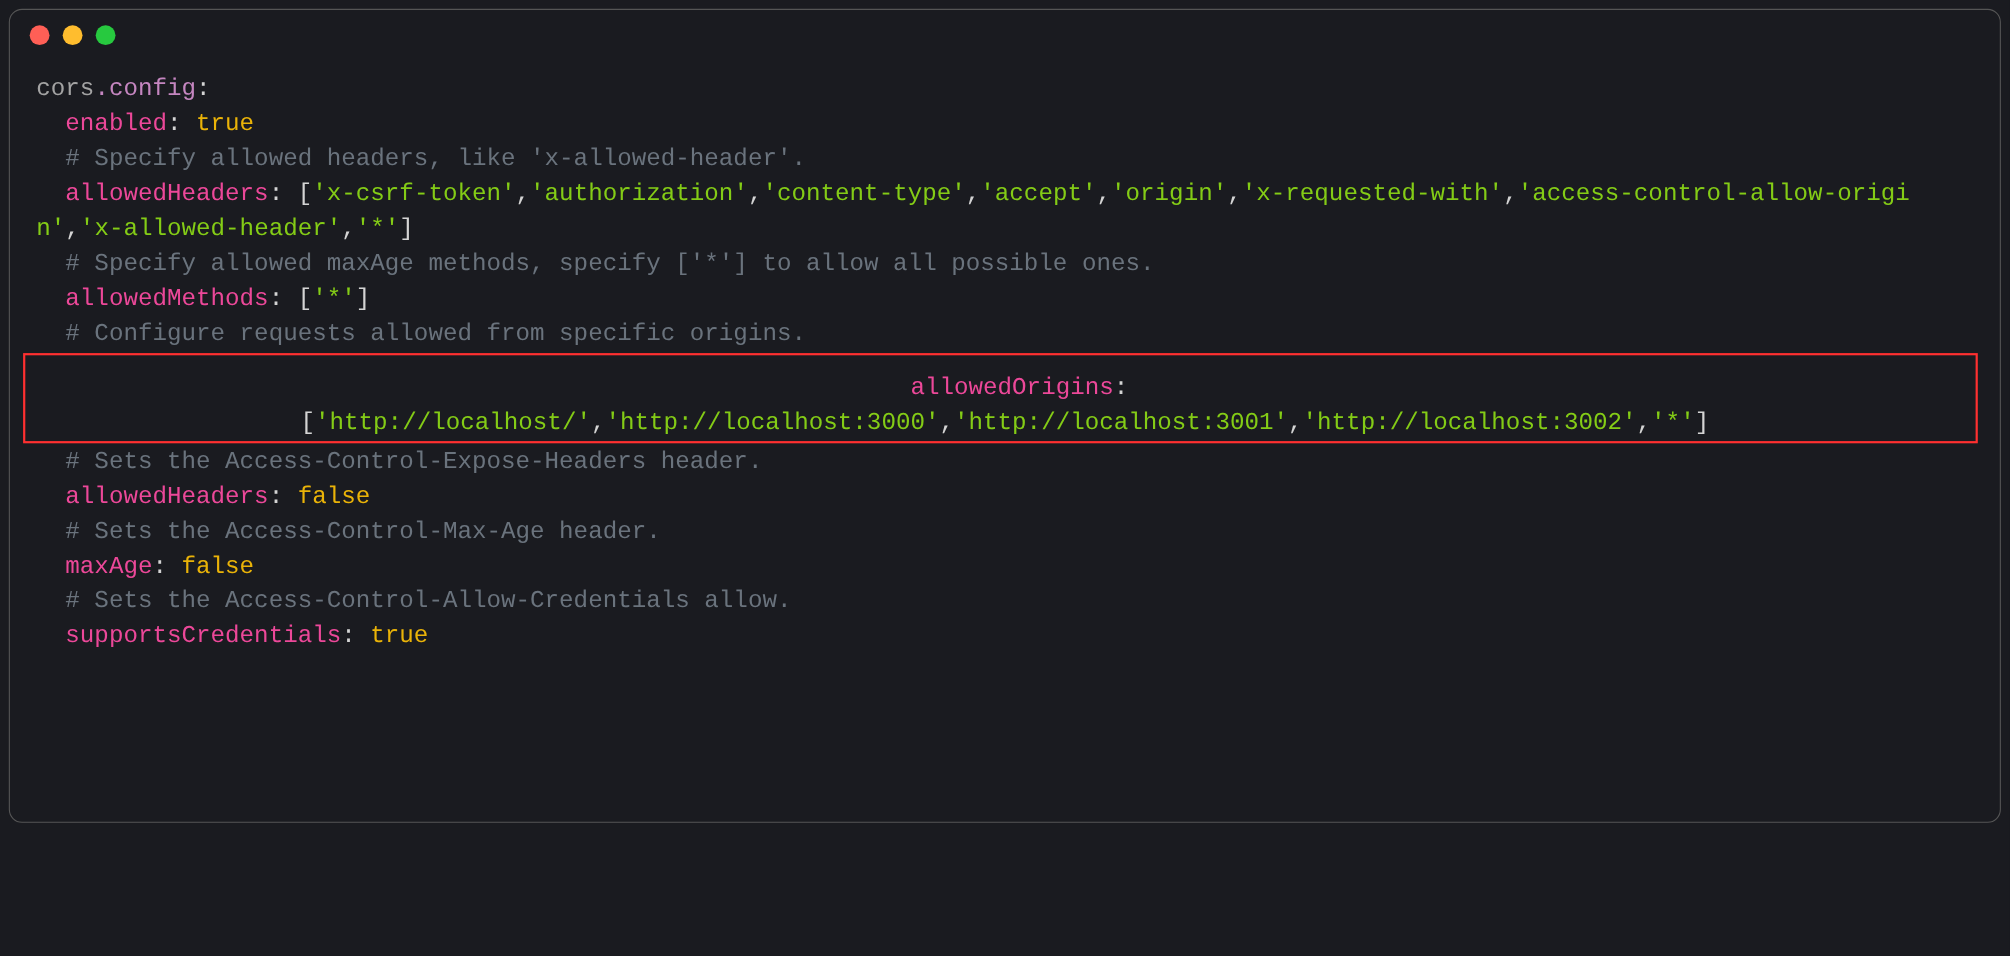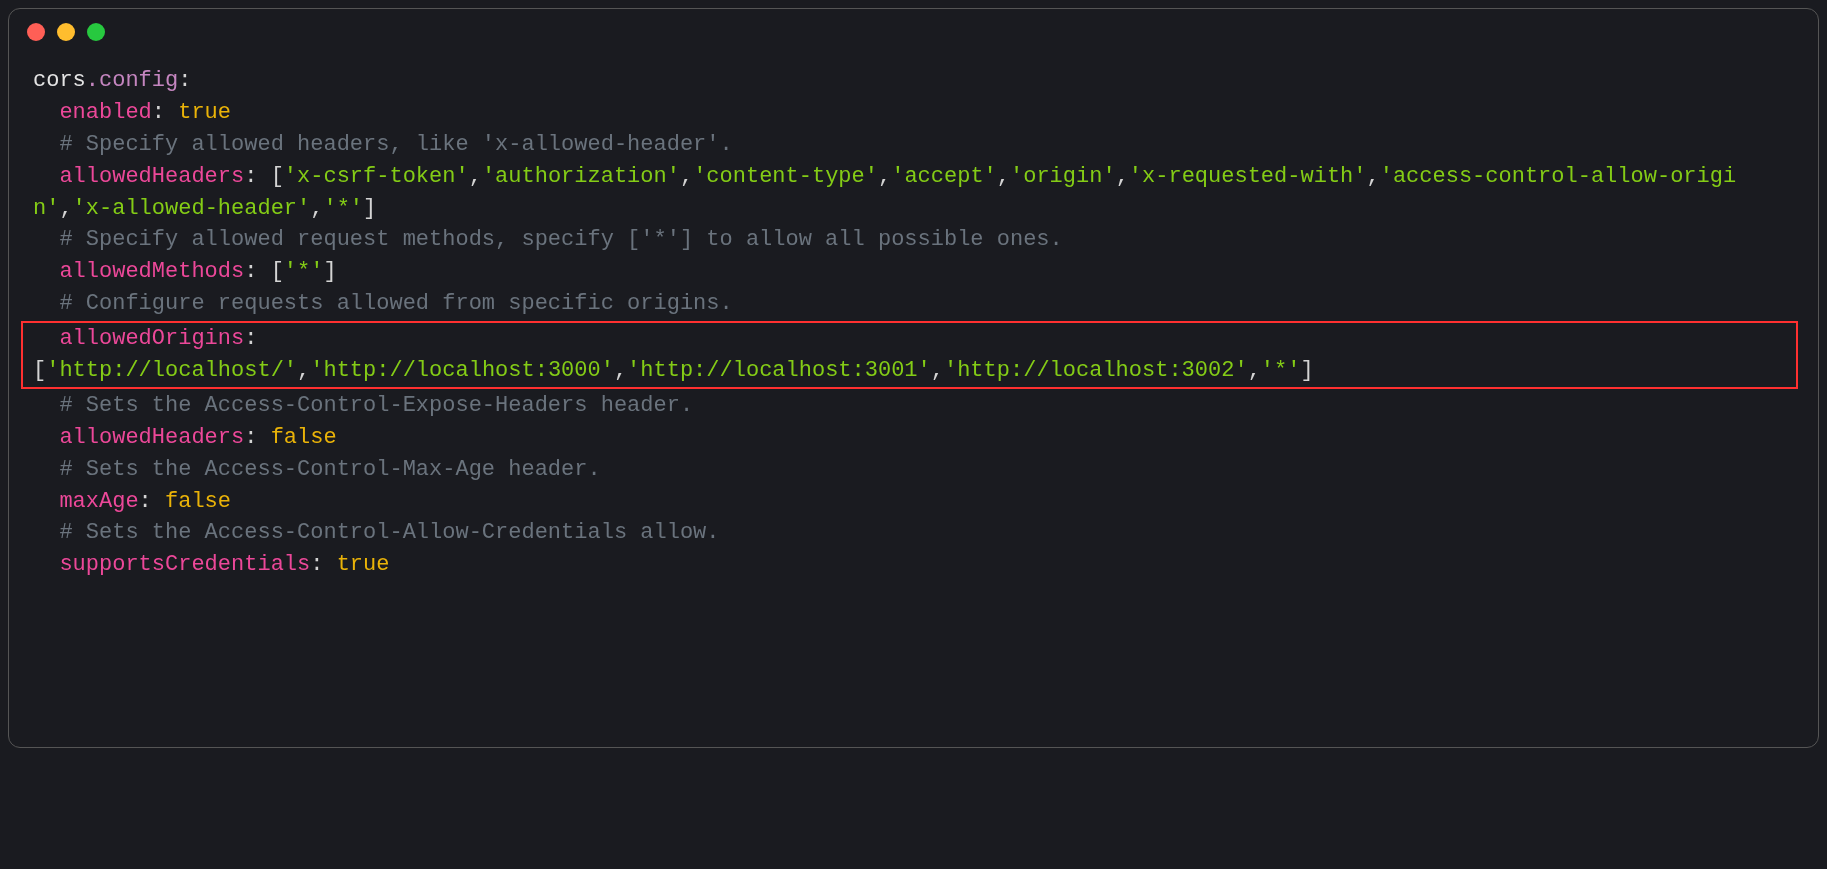--- a/index.html
+++ b/index.html
@@ -36,51 +36,52 @@
     .dot-red { background: #ff5f56; }
     .dot-yellow { background: #ffbd2e; }
     .dot-green { background: #27c93f; }
 
     .code {
       padding: 18px 24px 40px 24px;
       white-space: pre-wrap;
       word-break: break-all;
     }
 
-    .ident { color: #e5e5e5; }
+    .ident { color: #a3a3a3; }
     .prop { color: #ec4899; }
     .attr { color: #c586c0; margin-top: 44px; }
     .str { color: #84cc16; }
     .bool { color: #eab308; }
     .comment { color: #6a737d; }
     .punct { color: #d4d4d4; }
     .bracket { color: #d4d4d4; }
 
     .highlight-box {
       border: 2px solid #ff3030;
       margin: 1px -4px 1px -12px;
-      padding: 0px 2px 0px 10px;
+      padding: 14px 2px 0px 10px;
+      text-align: center;
     }
     .indent { display: inline-block; width: 2ch; }
   </style>
 </head>
 <body>
 
 <div class="window">
   <div class="titlebar">
     <div class="dot dot-red"></div>
     <div class="dot dot-yellow"></div>
     <div class="dot dot-green"></div>
   </div>
 
   <div class="code"><span class="ident">cors</span><span class="attr">.config</span><span class="punct">:</span>
 <span class="indent"></span><span class="prop">enabled</span><span class="punct">: </span><span class="bool">true</span>
 <span class="indent"></span><span class="comment"># Specify allowed headers, like 'x-allowed-header'.</span>
 <span class="indent"></span><span class="prop">allowedHeaders</span><span class="punct">: </span><span class="bracket">[</span><span id="ah-list"><span class="str">'x-csrf-token'</span><span class="punct">,</span><span class="str">'authorization'</span><span class="punct">,</span><span class="str">'content-type'</span><span class="punct">,</span><span class="str">'accept'</span><span class="punct">,</span><span class="str">'origin'</span><span class="punct">,</span><span class="str">'x-requested-with'</span><span class="punct">,</span><span class="str">'access-control-allow-origin'</span><span class="punct">,</span><span class="str">'x-allowed-header'</span><span class="punct">,</span><span class="str">'*'</span></span><span class="bracket">]</span>
-<span class="indent"></span><span class="comment"># Specify allowed request methods, specify ['*'] to allow all possible ones.</span>
+<span class="indent"></span><span class="comment"># Specify allowed maxAge methods, specify ['*'] to allow all possible ones.</span>
 <span class="indent"></span><span class="prop">allowedMethods</span><span class="punct">: </span><span class="bracket">[</span><span id="am-list"><span class="str">'*'</span></span><span class="bracket">]</span>
 <span class="indent"></span><span class="comment"># Configure requests allowed from specific origins.</span>
 <div class="highlight-box"><span class="indent"></span><span class="prop">allowedOrigins</span><span class="punct">:</span>
 <span class="bracket">[</span><span id="ao-list"><span class="str">'http://localhost/'</span><span class="punct">,</span><span class="str">'http://localhost:3000'</span><span class="punct">,</span><span class="str">'http://localhost:3001'</span><span class="punct">,</span><span class="str">'http://localhost:3002'</span><span class="punct">,</span><span class="str">'*'</span></span><span class="bracket">]</span></div><span class="indent"></span><span class="comment"># Sets the Access-Control-Expose-Headers header.</span>
 <span class="indent"></span><span class="prop">allowedHeaders</span><span class="punct">: </span><span class="bool">false</span>
 <span class="indent"></span><span class="comment"># Sets the Access-Control-Max-Age header.</span>
 <span class="indent"></span><span class="prop">maxAge</span><span class="punct">: </span><span class="bool">false</span>
 <span class="indent"></span><span class="comment"># Sets the Access-Control-Allow-Credentials allow.</span>
 <span class="indent"></span><span class="prop">supportsCredentials</span><span class="punct">: </span><span class="bool">true</span>
 </div>

